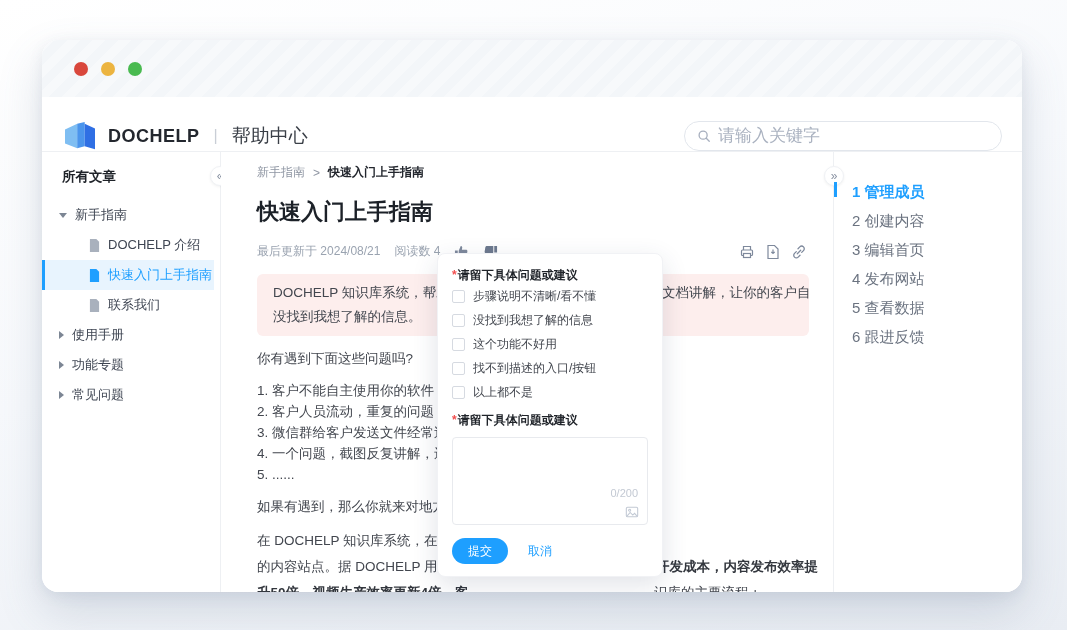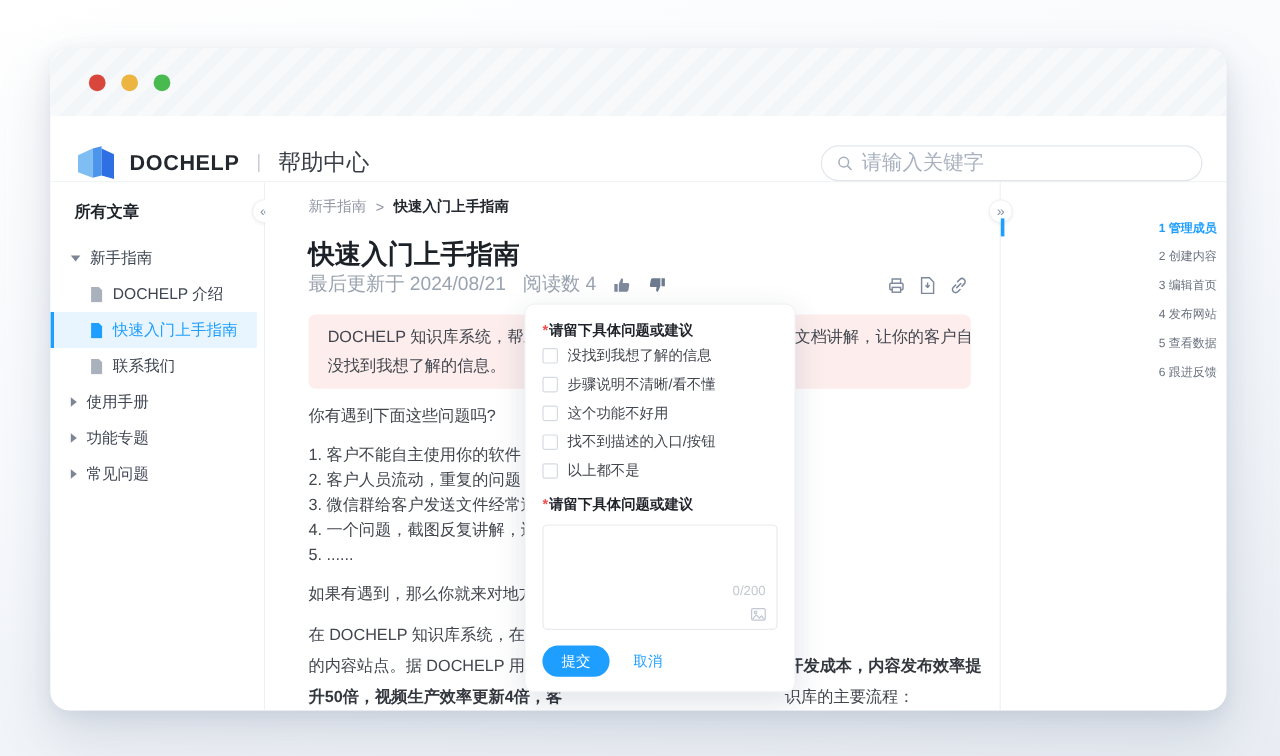--- a/index.html
+++ b/index.html
@@ -50,29 +50,29 @@
     font-size:12px; line-height:18px; text-align:center; cursor:pointer;
     border:1px solid #f0f2f5; box-shadow:0 1px 3px rgba(0,0,0,.06);
   }
   .side-head .edge-btn { position:absolute; right:-10px; top:14px; }
   .tree { margin-top:10px; }
   .tree-row {
     display:flex; align-items:center; height:30px; gap:8px;
     border-left:3px solid transparent; padding-left:14px; margin-right:6px;
     font-size:13px; color:#3e4552; cursor:pointer;
   }
-  .tree-row.child { padding-left:30px; }
+  .tree-row.child { padding-left:44px; }
   .tree-row.active { background:#e8f4fe; border-left-color:#1e9fff; color:#1e9fff; }
   .caret-down { width:0; height:0; border-left:4px solid transparent; border-right:4px solid transparent; border-top:5px solid #7c8694; }
   .caret-right { width:0; height:0; border-top:4px solid transparent; border-bottom:4px solid transparent; border-left:5px solid #7c8694; }
   .content { flex:1; padding:12px 24px 0 36px; position:relative; background:#fff; }
   .breadcrumb { font-size:12px; color:#8f96a3; display:flex; gap:8px; align-items:center; }
   .breadcrumb .cur { color:#23272e; font-weight:700; }
   .art-title { font-size:22px; font-weight:700; color:#1c2128; margin-top:16px; }
-  .meta { display:flex; align-items:center; font-size:16px; color:#9aa3b0; gap:14px; }
+  .meta { display:flex; align-items:center; margin-top:16px; font-size:12px; color:#9aa3b0; gap:14px; }
   .meta .icons-right { margin-left:auto; display:flex; gap:10px; margin-right:2px; }
   .icon-btn { cursor:pointer; display:inline-flex; }
   .banner {
     margin-top:14px; background:#fdeeed; border-radius:6px; padding:7px 16px;
     font-size:13.5px; color:#42464e; line-height:24px; position:relative; width:552px;
   }
   .banner .l1 { position:relative; white-space:nowrap; }
   .banner .frag { position:absolute; top:0; }
   .para { font-size:13.5px; color:#42464e; }
   .q { margin-top:14px; }
@@ -81,21 +81,21 @@
   .closing { margin-top:12px; }
   .cl { position:relative; height:26px; line-height:26px; white-space:nowrap; font-size:13.5px; color:#42464e; }
   .cl .frag { position:absolute; top:0; }
   .b { font-weight:700; color:#33373e; }
   
   .toc { width:190px; border-left:1px solid #eef0f3; padding-top:12px; position:relative; background:#fff; }
   .toc .edge-btn { position:absolute; left:-10px; top:14px; }
   .toc-title { font-size:13.5px; font-weight:700; color:#1f2329; padding-left:18px; }
   .toc-list { margin-top:14px; }
   .toc-item {
-    position:relative; font-size:10px; color:#6b7380; padding:5px 8px 5px 18px; cursor:pointer;text-align:right;
+    position:relative; font-size:15px; color:#6b7380; padding:5px 8px 5px 18px; cursor:pointer;
   }
   .toc-item.active { color:#1e9fff; font-weight:700; }
   .toc-item.active::before {
     content:""; position:absolute; left:0; top:4px; width:3px; height:15px; background:#1e9fff;
   }
   
   .dialog {
     position:absolute; left:395px; top:213px; width:226px;
     background:#fff; border-radius:8px; border:1px solid #f1f2f5;
     box-shadow:0 8px 26px rgba(40,60,90,.14); z-index:10; padding:13px 14px 12px;
@@ -296,25 +296,25 @@
       </div>
     </div>
   </div>
 
   <div class="dialog">
     <div class="dlg-label">
       <span class="req">*</span><span>请留下具体问题或建议</span>
     </div>
     <div class="cb-row">
       <span class="cb"></span>
+      <span class="cb-label">步骤说明不清晰/看不懂</span>
+    </div>
+    <div class="cb-row">
+      <span class="cb"></span>
       <span class="cb-label">没找到我想了解的信息</span>
-    </div>
-    <div class="cb-row">
-      <span class="cb"></span>
-      <span class="cb-label">步骤说明不清晰/看不懂</span>
     </div>
     <div class="cb-row">
       <span class="cb"></span>
       <span class="cb-label">这个功能不好用</span>
     </div>
     <div class="cb-row">
       <span class="cb"></span>
       <span class="cb-label">找不到描述的入口/按钮</span>
     </div>
     <div class="cb-row">

